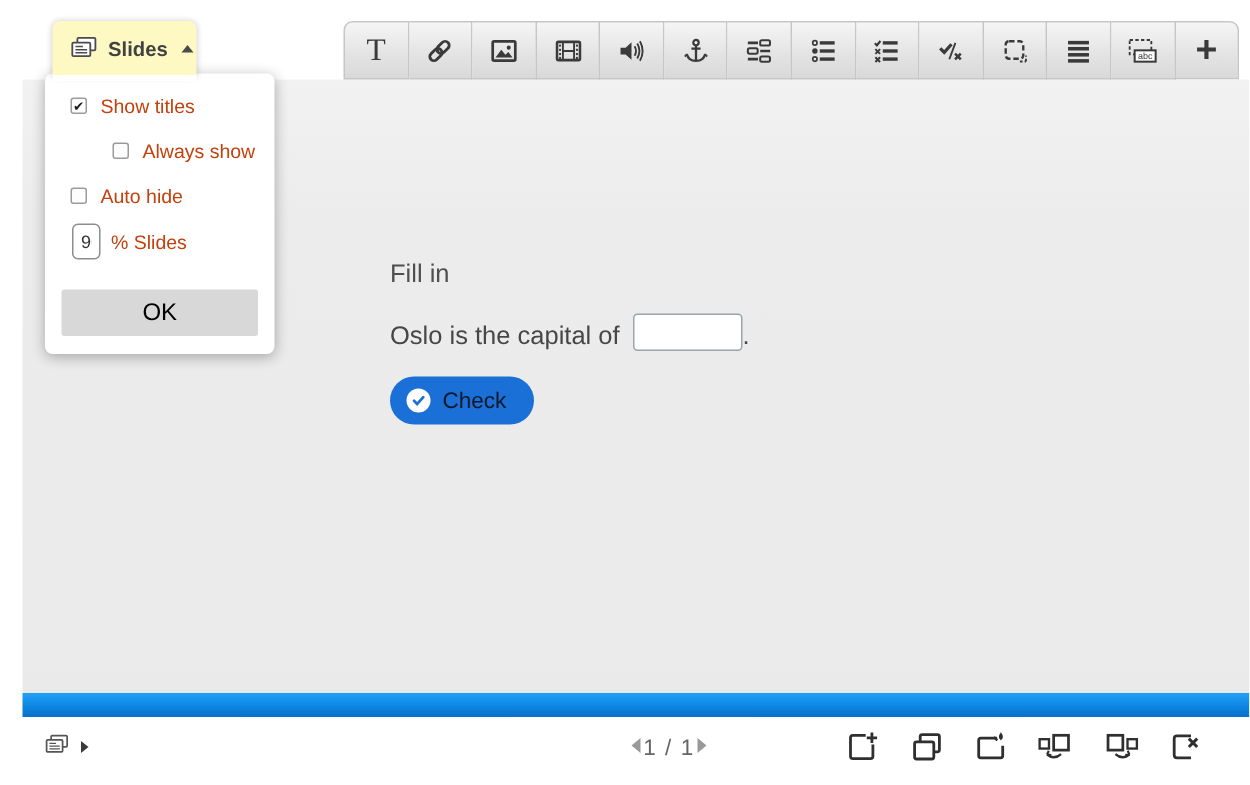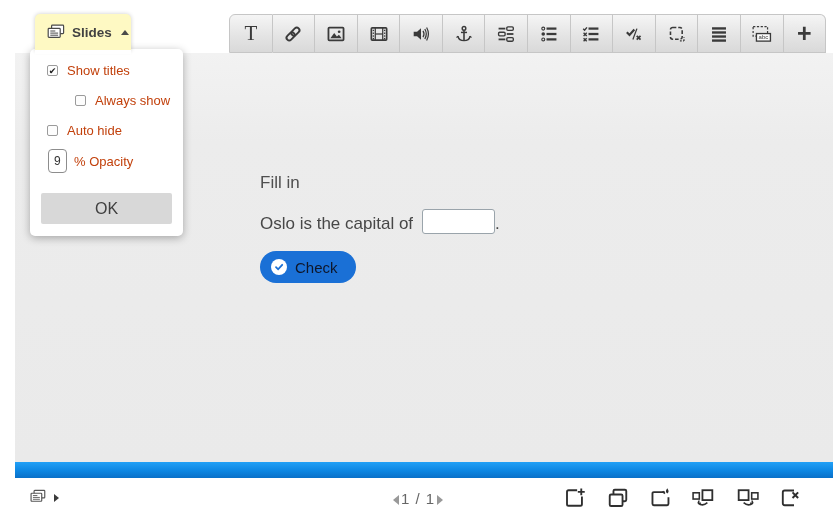--- a/index.html
+++ b/index.html
@@ -46,29 +46,29 @@
   .panel { position:absolute; left:30px; top:49px; width:153px; height:187px; z-index:30;
            background:#fff; border-radius:5px; box-shadow:0 2px 9px rgba(0,0,0,.3); }
   .opt-row { position:absolute; left:17px; display:flex; align-items:center; gap:9px; cursor:pointer; }
   .cbox { width:11px; height:11px; border:1px solid #9b9b9b; border-radius:2px; background:#fdfdfd;
           font-size:9px; line-height:10px; text-align:center; color:#1d1d1d; }
   .opt-lbl { font-size:13px; color:#c2410c; }
   .opacity-row { position:absolute; left:18px; top:100px; display:flex; align-items:center; gap:7px; }
   .opacity-input { width:19px; height:24px; border:1px solid #8d8d8d; border-radius:4px; font-size:12px;
                    padding:0 5px; outline:none; color:#333; }
   .ok-btn { position:absolute; left:11px; top:144px; width:131px; height:31px; background:#d8d8d8;
-            border:none; border-radius:2px; font-size:16px; color:#404040; cursor:pointer; font-family:inherit; }
+            border:none; border-radius:2px; font-size:16px; color:#000000; cursor:pointer; font-family:inherit; }
 
   
   .footer { position:absolute; left:0; top:478px; right:0; bottom:0; background:#fff; }
   .kw-toggle { position:absolute; left:30px; top:11px; display:flex; align-items:center; gap:8px;
                background:none; border:none; cursor:pointer; }
   .tri-right { width:0; height:0; border-top:4px solid transparent; border-bottom:4px solid transparent;
                border-left:5px solid #3a3a3a; }
-  .pagination { position:absolute; left:372px; top:12px; width:92px; display:flex; align-items:flex-end;
+  .pagination { position:absolute; left:400px; top:12px; width:92px; display:flex; align-items:flex-start;
                 justify-content:center; }
   .pg-label { font-size:15px; color:#666; letter-spacing:1px; }
   .pg-prev,.pg-next { background:none; border:none; cursor:pointer; padding:2px; }
   .pg-prev span { display:block; width:0; height:0; border-top:5px solid transparent; border-bottom:5px solid transparent;
                   border-right:6px solid #999; }
   .pg-next span { display:block; width:0; height:0; border-top:5px solid transparent; border-bottom:5px solid transparent;
                   border-left:6px solid #999; }
   .slide-tools { position:absolute; left:561px; top:8px; display:flex; gap:16px; }
   .st-btn { width:27px; height:27px; background:none; border:none; cursor:pointer;
             display:flex; align-items:center; justify-content:center; padding:0; }
@@ -260,21 +260,21 @@
     <div class="opt-row" style="top:44px;padding-left:28px;">
       <span class="cbox"></span>
       <span class="opt-lbl">Always show</span>
     </div>
     <div class="opt-row" style="top:74px;">
       <span class="cbox"></span>
       <span class="opt-lbl">Auto hide</span>
     </div>
     <div class="opacity-row">
       <input class="opacity-input" type="text" value="90" style="">
-      <span class="opt-lbl">% Opacity</span>
+      <span class="opt-lbl">% Slides</span>
     </div>
     <button class="ok-btn">OK</button>
   </div>
 
   <div class="footer">
     <button class="kw-toggle">
       <span><svg width="16" height="14" viewBox="0 0 18 15" fill="none" stroke="#555">
             <rect x="4.6" y="1.2" width="12" height="8.4" rx="0.8" stroke-width="1.3" fill="#fff"></rect>
             <rect x="1.2" y="4.4" width="12" height="9" rx="0.8" stroke-width="1.3" fill="#fff"></rect>
             <path d="M3.3 7 h5 M3.3 9.1 h7.8 M3.3 11.2 h7.8" stroke-width="1"></path>

